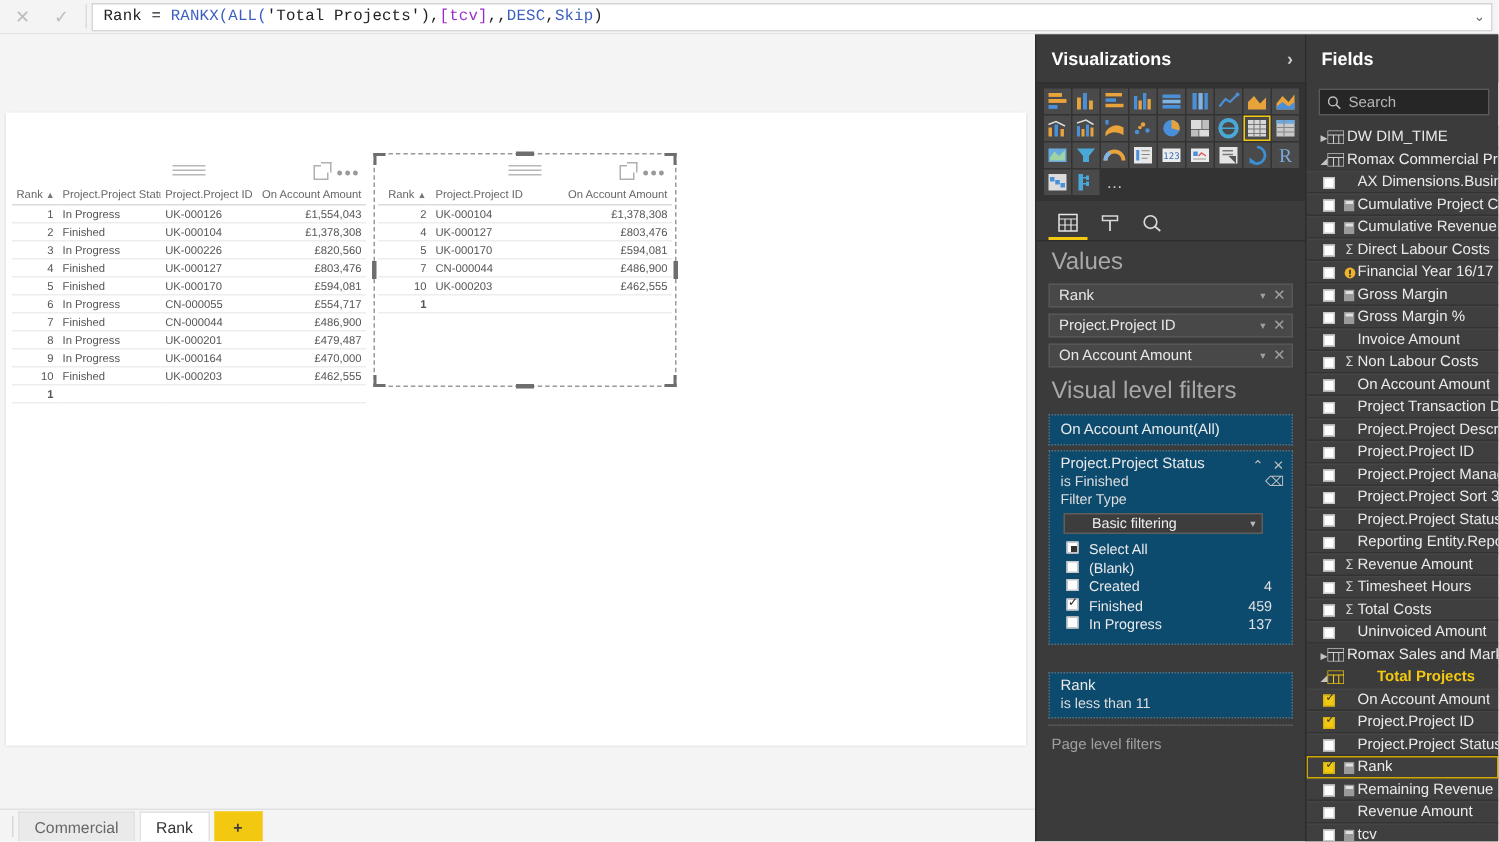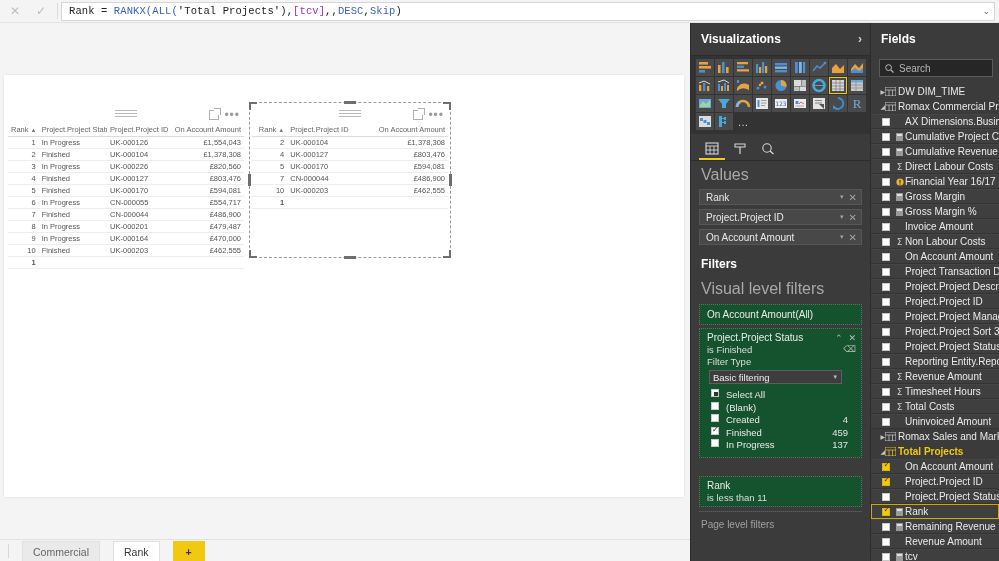--- a/index.html
+++ b/index.html
@@ -50,21 +50,21 @@
   }
   .canvas-page {
     position: absolute; left: 4px; top: 52px;
     width: 680px; height: 422px;
     background: #fff;
     box-shadow: 0 0 2px rgba(0,0,0,.12);
   }
   .page-tabs {
     position: absolute; left: 0; bottom: 0; width: 690px; height: 22px;
     background: #f4f4f4; border-top: 1px solid #e1e1e1;
-    display: flex; align-items: flex-end; padding-left: 8px; gap: 13px;
+    display: flex; align-items: flex-end; padding-left: 8px; gap: 3px;
     overflow: hidden;
   }
   .ptab {
     height: 20px; padding: 4px 10px 0 10px; font-size: 10.5px;
     color: #666; background: #eaeaea; border: 1px solid #e1e1e1; border-bottom: none;
     white-space: nowrap;
   }
   .ptab.active { background: #fff; color: #333; }
   .ptab.add { background: #f2c811; color: #3b3b3b; font-weight: bold; padding: 4px 12px 0 12px; border-color: #f2c811; }
   .ptab-divider { width: 1px; height: 14px; background: #d8d8d8; align-self: center; }
@@ -159,32 +159,32 @@
     display: flex; align-items: center; padding: 0 4px 0 6px;
     font-size: 10px; color: #e8e8e8;
   }
   .field-well .wname { flex: 1; white-space: nowrap; overflow: hidden; }
   .field-well .wcaret { color: #a0a0a0; font-size: 7px; padding-right: 5px; }
   .field-well .wx { color: #a0a0a0; font-size: 10px; }
 
   .filters-head { font-size: 12px; font-weight: bold; color: #fff; padding: 10px 10px 4px 10px; }
   .filters-scroll { flex: 1; overflow: hidden; position: relative; }
   .filter-card {
-    margin: 3px 8px; background: #14532d; border: 1px dotted #6a6a6a;
+    margin: 3px 8px; background: #0c4a6e; border: 1px dotted #6a6a6a;
     padding: 3px 5px 3px 7px; font-size: 10px; color: #eaeaea;
   }
   .filter-card.plain { padding: 4px 5px 4px 7px; }
   .fc-row { display: flex; align-items: center; }
   .fc-title { flex: 1; white-space: nowrap; overflow: hidden; }
   .fc-ic { color: #bcbcbc; font-size: 9px; padding-left: 6px; }
   .fc-sub { font-size: 9.5px; color: #ddd; padding-top: 1px; }
   .fc-erase { margin-left: auto; color: #bdbdbd; font-size: 9px; }
   .basic-select {
     margin: 3px 14px 1px 2px; height: 14px; background: #3d3d3d; border: 1px solid #5e5e5e;
-    display: flex; align-items: center; padding: 0 4px 0 3px; font-size: 9.5px; color: #eee;
+    display: flex; align-items: center; padding: 0 4px 0 18px; font-size: 9.5px; color: #eee;
   }
   .basic-select .bc { margin-left: auto; font-size: 7px; color: #bbb; }
   .chk-list { padding: 4px 2px 2px 4px; }
   .chk-row { display: flex; align-items: flex-start; height: 12.5px; font-size: 9.5px; color: #eaeaea; }
   .chk {
     width: 8px; height: 8px; background: #fff; border: 1px solid #c9c9c9;
     margin-right: 7px; position: relative; flex: 0 0 auto;
   }
   .chk.checked:after {
     content: "✓"; position: absolute; left: 0px; top: -3px;
@@ -226,21 +226,21 @@
     width: 8px; height: 8px; background: #fff; border: 1px solid #c9c9c9;
     margin: 0 4px 0 6px; flex: 0 0 auto; position: relative;
   }
   .f-chk.on { background: #f2c811; border-color: #d8b30e; }
   .f-chk.on:after {
     content: "✓"; position: absolute; left: 0.5px; top: -3.5px;
     font-size: 8px; color: #3a3a3a; line-height: 10px;
   }
   .f-typeicon { width: 11px; flex: 0 0 auto; display: flex; align-items: center; justify-content: center; }
   .f-label { overflow: hidden; text-overflow: clip; }
-  .f-label.gold { color: #f2c811; font-weight: bold; }
+  .f-label.gold { color: #f2c811; font-weight: bold; margin-left: 20px; }
   .sigma { font-size: 9px; color: #cfcfcf; font-family: "DejaVu Sans", sans-serif; }
 </style>
 </head>
 <body>
 
 <div class="app">
 
   <div class="formula-bar">
     <div class="fb-btn">✕</div>
     <div class="fb-btn">✓</div>
@@ -696,21 +696,20 @@
         <span class="wname">Project.Project ID</span>
         <span class="wcaret">▾</span>
         <span class="wx">✕</span>
       </div>
       <div class="field-well">
         <span class="wname">On Account Amount</span>
         <span class="wcaret">▾</span>
         <span class="wx">✕</span>
       </div>
 
-      <div class="filters-head">Filters</div>
       <div class="filters-scroll">
         <div class="section-label">Visual level filters</div>
 
         <div class="filter-card plain">
           <div class="fc-title">On Account Amount(All)</div>
         </div>
 
         <div class="filter-card">
           <div class="fc-row">
             <span class="fc-title">Project.Project Status</span>

